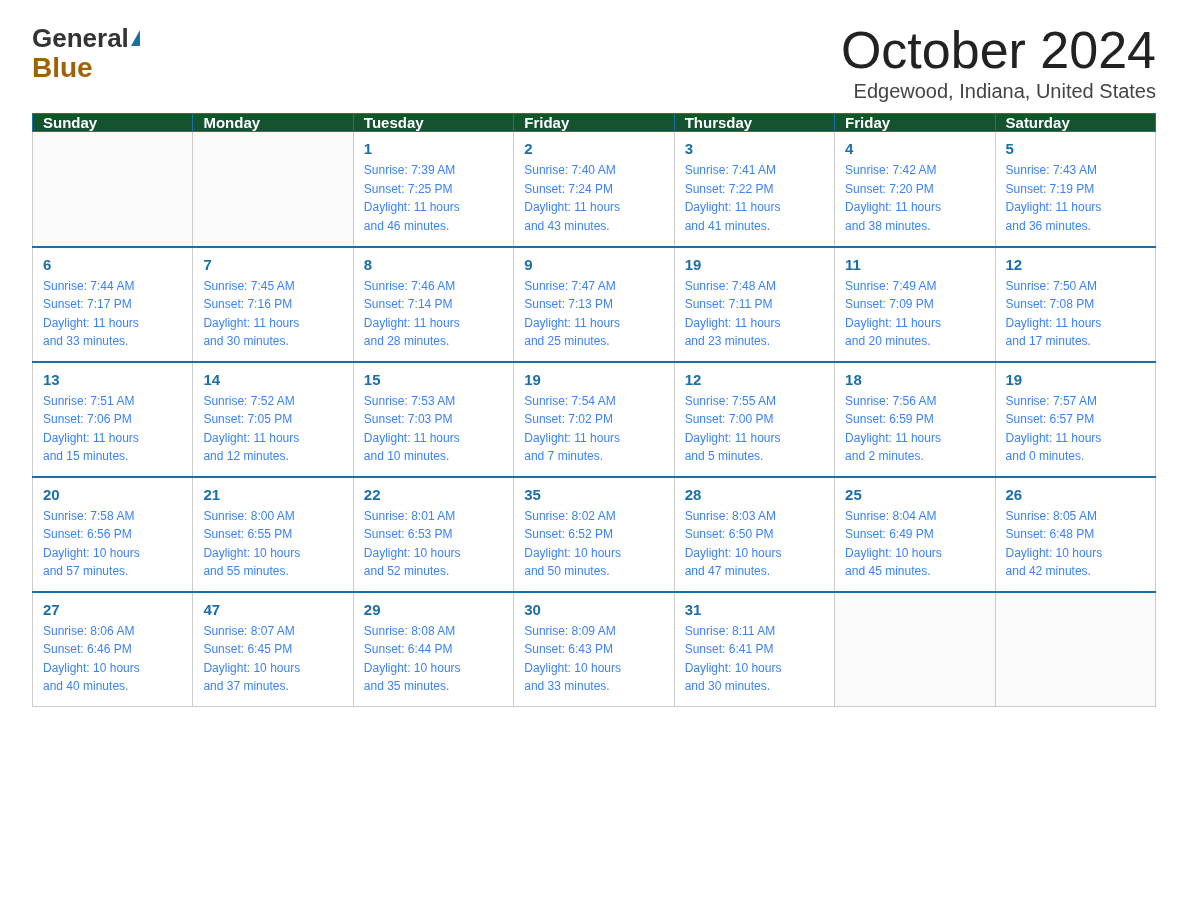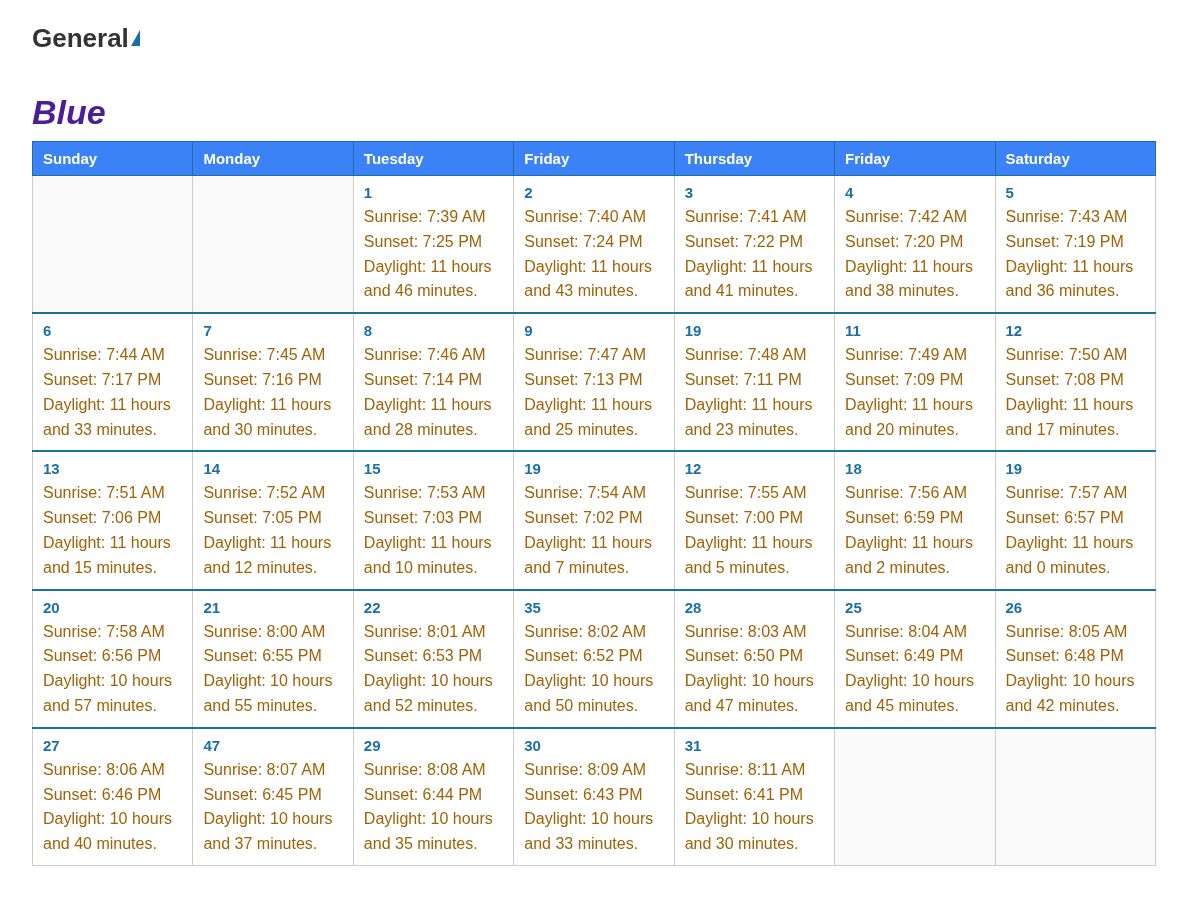--- a/index.html
+++ b/index.html
@@ -13,34 +13,32 @@
     .header-top {
       display: flex;
       justify-content: space-between;
       align-items: flex-start;
       margin-bottom: 8px;
     }
     .logo {
       display: flex;
       flex-direction: column;
       align-items: flex-start;
-      gap: 41px;
     }
     .logo-text-general {
       font-size: 26px;
       font-weight: bold;
       color: #333;
       line-height: 1.1;
     }
     .logo-text-blue {
-      font-size: 34px;
+      font-size: 28px;
       font-weight: bold;
-      color: #4c1d95;
+      color: #a16207;
       line-height: 1.1;
-      font-style: italic;
     }
     .logo-triangle {
       display: inline-block;
       width: 0;
       height: 0;
       border-left: 9px solid transparent;
       border-right: 0px solid transparent;
       border-bottom: 16px solid #1a6fa8;
       margin-left: 2px;
       vertical-align: middle;
@@ -62,65 +60,69 @@
       font-size: 20px;
       color: #444;
       margin-top: 4px;
     }
     .calendar-table {
       width: 100%;
       border-collapse: collapse;
       margin-top: 10px;
     }
     .calendar-table th {
-      background-color: #3b82f6;
+      background-color: #14532d;
       color: #fff;
       font-size: 15px;
       font-weight: 600;
-      padding: 8px 10px;
+      padding: 0 10px;
       text-align: left;
       border: 1px solid #1a6fa8;
     }
     .calendar-table td {
       vertical-align: top;
       padding: 8px 10px;
       border: 1px solid #ccc;
       font-size: 12.5px;
       color: #333;
       width: 14.28%;
       height: 115px;
     }
     .day-number {
       font-size: 15px;
       font-weight: bold;
       color: #1a6fa8;
       margin-bottom: 4px;
     }
     .day-info {
-      font-size: 16px;
-      color: #a16207;
+      font-size: 12px;
+      color: #3b82f6;
       line-height: 1.55;
     }
     .empty-cell {
       background: #fafafa;
     }
     .row-divider td {
       border-top: 2px solid #1a6fa8;
     }
   </style>
 </head>
 <body>
 
 <div class="header-top">
   <div class="logo">
     <div class="logo-first-line">
       <span class="logo-text-general">General</span>
       <span class="logo-triangle"></span>
     </div>
     <span class="logo-text-blue">Blue</span>
+  </div>
+  <div class="title-block">
+    <div class="title-month">October 2024</div>
+    <div class="title-location">Edgewood, Indiana, United States</div>
   </div>
 </div>
 
 <table class="calendar-table">
   <thead>
     <tr>
     <th>Sunday</th>
         <th>Monday</th>
         <th>Tuesday</th>
         <th>Friday</th>

